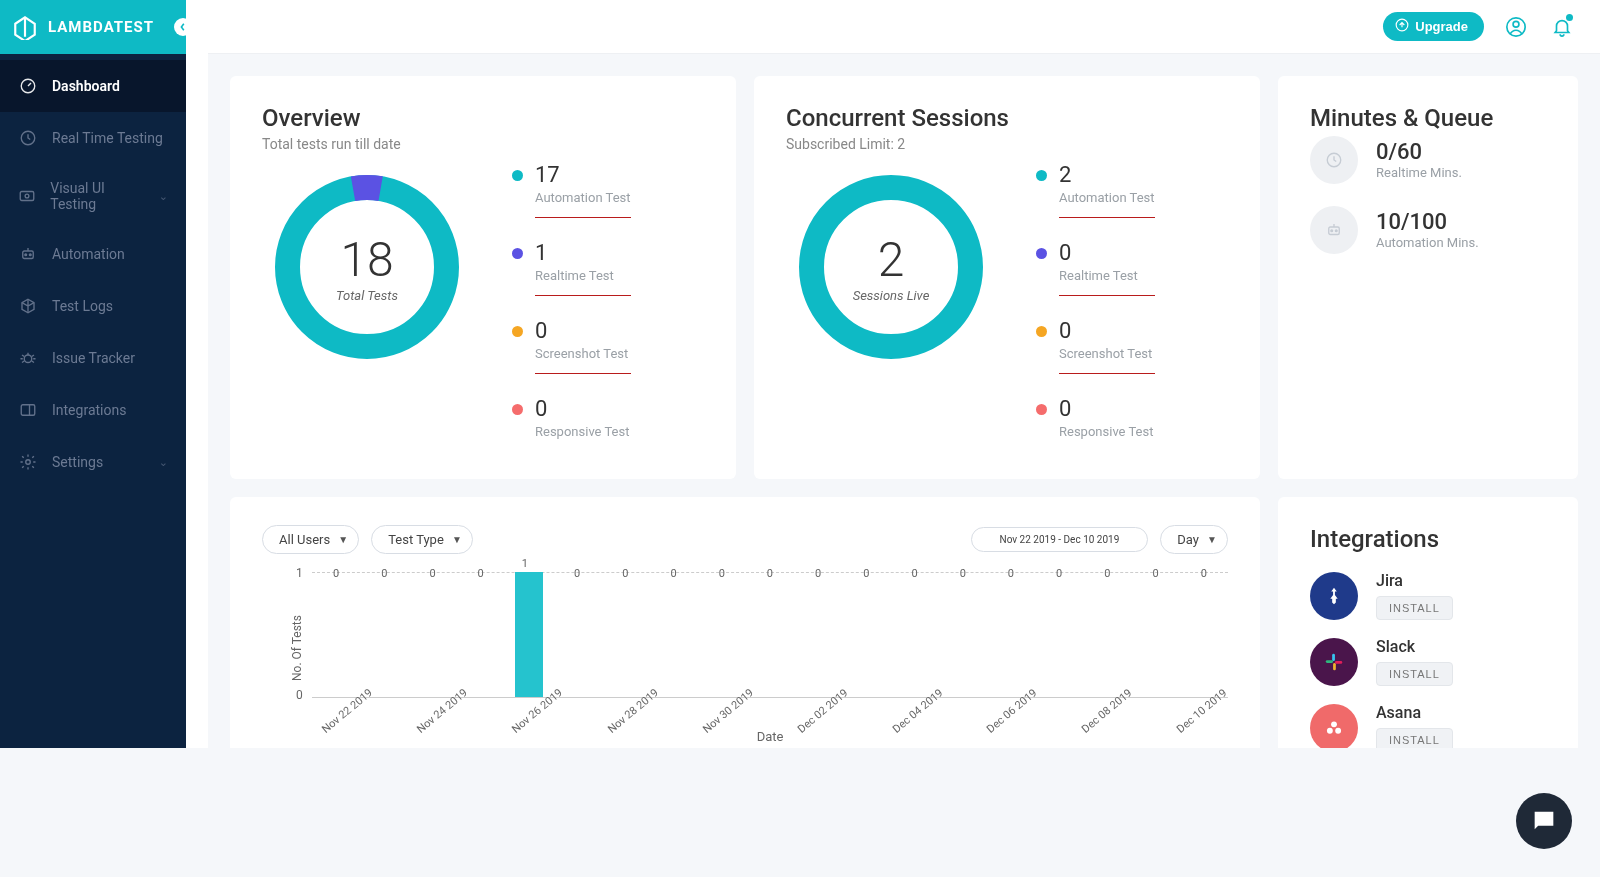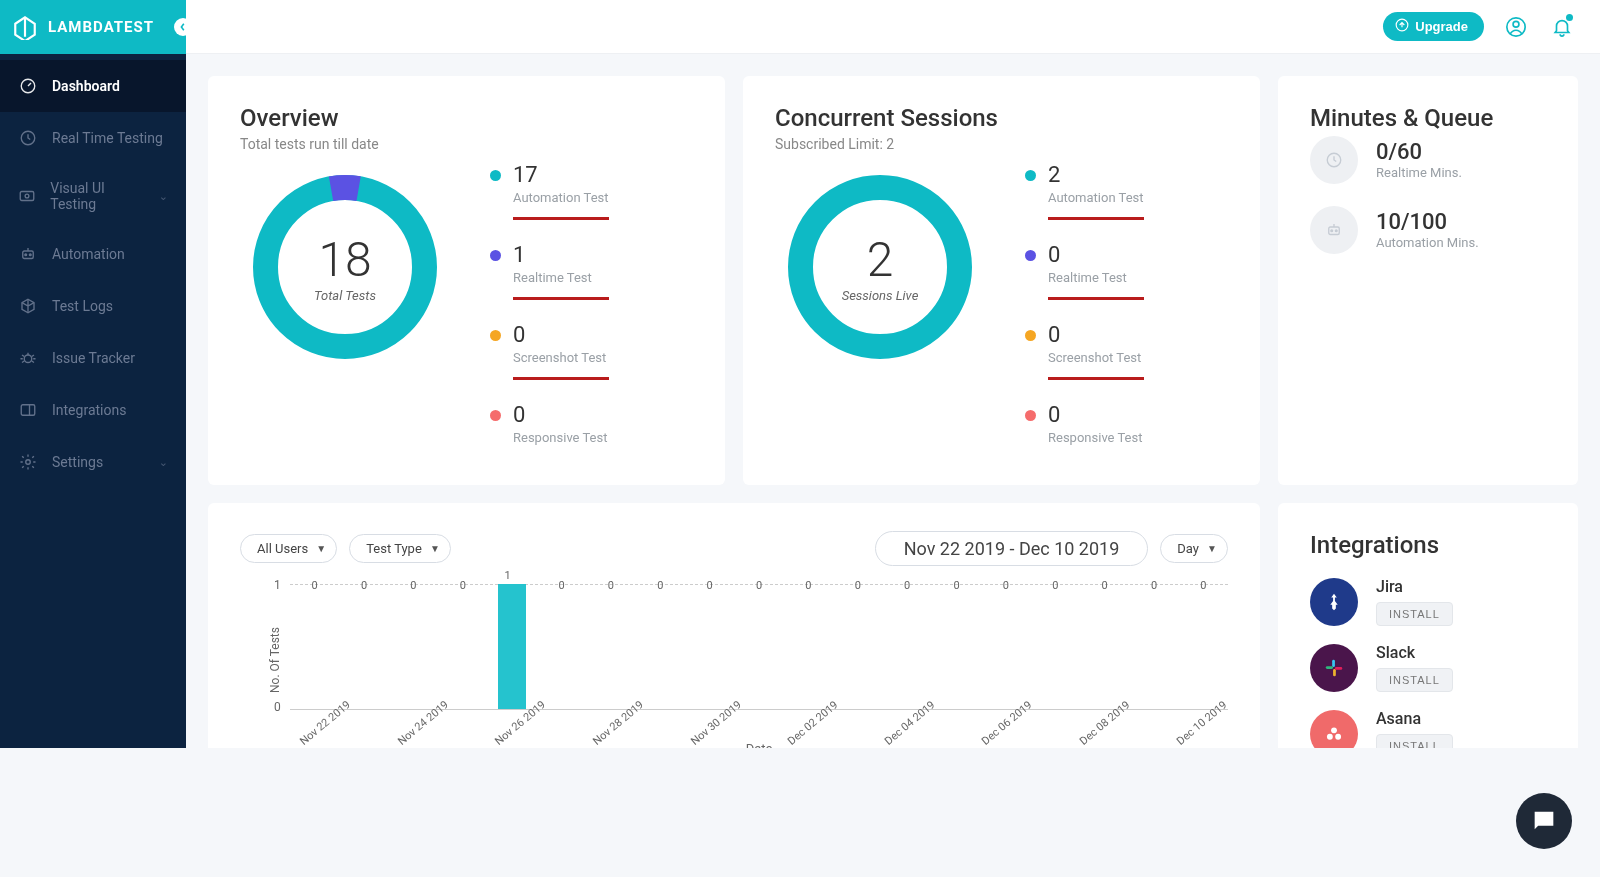--- a/index.html
+++ b/index.html
@@ -12,21 +12,21 @@
 .brand-logo { width: 26px; height: 26px; }
 .brand-text { font-weight: 700; font-size: 15px; letter-spacing: 1px; color: #fff; }
 .collapse-btn { position: absolute; right: -6px; top: 50%; transform: translateY(-50%); width: 18px; height: 18px; border-radius: 50%; background: #fff; display: flex; align-items: center; justify-content: center; color: #0ebac5; font-size: 11px; cursor: pointer; }
 .nav { padding-top: 6px; }
 .nav-item { display: flex; align-items: center; gap: 14px; padding: 16px 18px; color: #6c7a93; font-size: 14px; cursor: pointer; }
 .nav-item.active { background: #08162c; color: #fff; font-weight: 600; }
 .nav-item .icon { width: 20px; height: 20px; display: inline-flex; align-items: center; justify-content: center; opacity: 0.9; }
 .nav-item .chevron { margin-left: auto; font-size: 11px; opacity: 0.6; }
 
 
-.main { flex: 1; display: flex; flex-direction: column; background: #fff; }
+.main { flex: 1; display: flex; flex-direction: column; background: #fff; padding-left: 22px; }
 .topbar { height: 54px; border-bottom: 1px solid #eef0f3; display: flex; align-items: center; justify-content: flex-end; padding: 0 24px; gap: 18px; }
 .upgrade-btn { background: #0ebac5; color: #fff; border-radius: 18px; padding: 6px 16px 6px 12px; font-size: 13px; font-weight: 600; display: inline-flex; align-items: center; gap: 6px; cursor: pointer; border: none; }
 .top-icon { width: 28px; height: 28px; display: inline-flex; align-items: center; justify-content: center; color: #0ebac5; cursor: pointer; position: relative; }
 .top-icon svg { width: 22px; height: 22px; }
 .bell-dot { position: absolute; top: 1px; right: 3px; width: 7px; height: 7px; border-radius: 50%; background: #0ebac5; }
 
 
 .content { padding: 22px; background: #f5f7fa; flex: 1; overflow: auto; }
 .row { display: flex; gap: 18px; margin-bottom: 18px; }
 .card { background: #fff; border-radius: 6px; padding: 28px 32px; flex: 1; }
@@ -39,36 +39,36 @@
 .donut-wrap { width: 210px; height: 210px; position: relative; flex-shrink: 0; }
 .donut-center { position: absolute; inset: 0; display: flex; flex-direction: column; align-items: center; justify-content: center; }
 .donut-number { font-size: 48px; font-weight: 300; color: #333; }
 .donut-label { font-size: 13px; color: #666; font-style: italic; }
 
 .legend { display: flex; flex-direction: column; gap: 24px; padding-top: 2px; }
 .legend-item { display: flex; flex-direction: column; gap: 4px; }
 .legend-top { display: flex; align-items: center; gap: 12px; }
 .dot { width: 11px; height: 11px; border-radius: 50%; flex-shrink: 0; }
 .legend-num { font-size: 22px; font-weight: 400; color: #333; line-height: 1; }
-.legend-label { font-size: 13px; color: #9aa0a6; margin-left: 23px; padding-bottom: 12px; border-bottom: 3px solid #b91c1c; }
+.legend-label { font-size: 13px; color: #9aa0a6; margin-left: 23px; padding-bottom: 12px; border-bottom: 1px solid #b91c1c; }
 .legend-item:last-child .legend-label { border-bottom: none; }
 
 
 .mq-list { display: flex; flex-direction: column; gap: 22px; margin-top: 4px; }
 .mq-item { display: flex; align-items: center; gap: 18px; }
 .mq-icon { width: 48px; height: 48px; border-radius: 50%; background: #eef0f3; display: flex; align-items: center; justify-content: center; color: #c6ccd4; }
 .mq-num { font-size: 22px; font-weight: 500; color: #333; line-height: 1.1; }
 .mq-label { font-size: 13px; color: #9aa0a6; }
 
 
 .chart-card { flex: 1; }
 .chart-controls { display: flex; align-items: center; gap: 12px; margin-bottom: 18px; }
 .select { border: 1px solid #d8dde4; border-radius: 18px; padding: 6px 28px 6px 16px; font-size: 13px; color: #444; background: #fff; cursor: pointer; position: relative; display: inline-flex; align-items: center; }
 .select .caret { position: absolute; right: 10px; font-size: 10px; color: #555; }
-.range { margin-left: auto; border: 1px solid #d8dde4; border-radius: 18px; padding: 6px 28px; font-size: 18px; color: #444; background: #fff; }
+.range { margin-left: auto; border: 1px solid #d8dde4; border-radius: 18px; padding: 6px 28px; font-size: 10px; color: #444; background: #fff; }
 .chart-area { position: relative; height: 230px; padding-left: 50px; }
 .ylabel { position: absolute; left: 2px; top: 30%; transform: rotate(-90deg); transform-origin: center; font-size: 12px; color: #666; }
 .xlabel { text-align: center; font-size: 13px; color: #666; margin-top: 10px; }
 .bars { display: flex; align-items: flex-end; gap: 0; height: 126px; border-bottom: 1px solid #ccc; position: relative; }
 .bars::before { content: ""; position: absolute; top: 0; left: 0; right: 0; border-top: 1px dashed #ccc; }
 .bar-col { flex: 1; display: flex; flex-direction: column; align-items: center; height: 100%; justify-content: flex-end; position: relative; }
 .bar-val { font-size: 11px; color: #666; position: absolute; bottom: 100%; left: 50%; transform: translate(-50%, 8px); }
 .bar-val.on { transform: translate(-50%, -2px); left: 20px; }
 .bar-rect { width: 28px; background: #25c3ce; }
 .xticks { display: flex; padding-top: 8px; }

